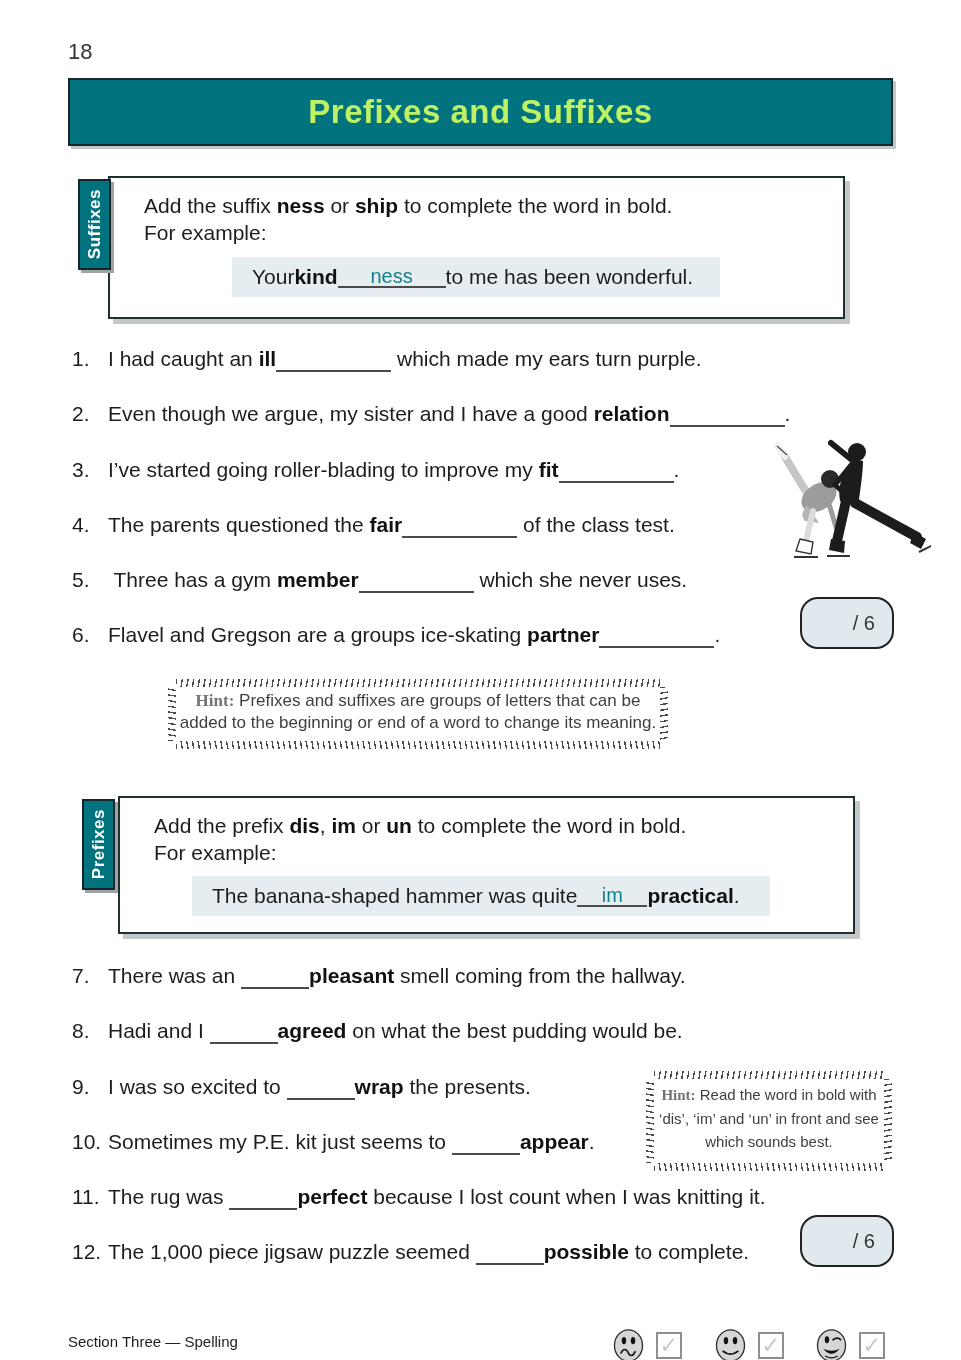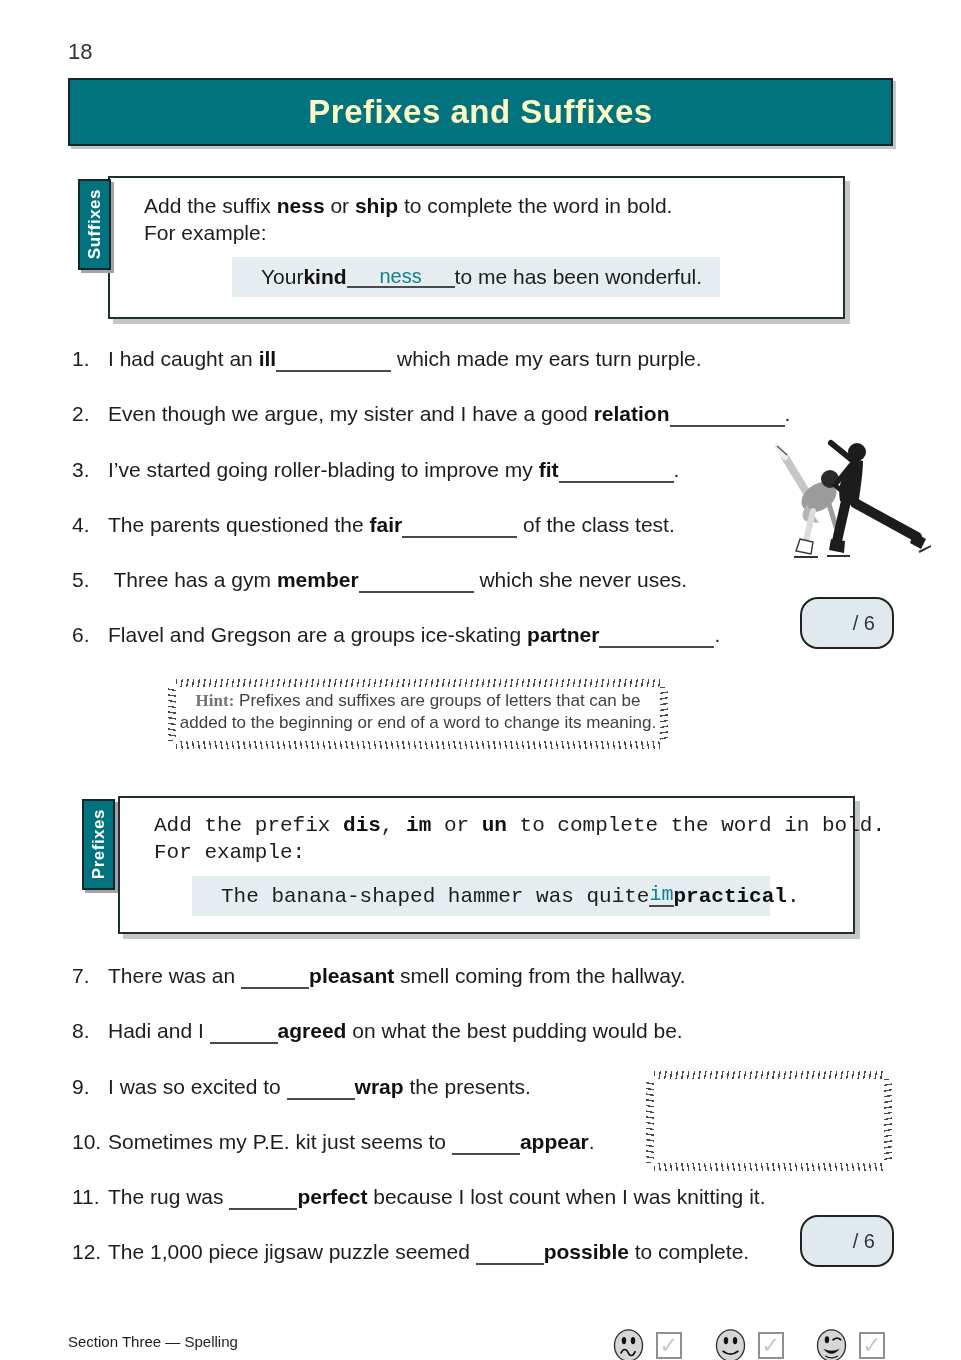--- a/index.html
+++ b/index.html
@@ -8,47 +8,47 @@
   .page { position:relative; width:961px; height:1360px; background:#fff; overflow:hidden;margin-top:21px; }
 
   .page-number { position:absolute; left:68px; top:18px; font-size:22px; color:#333; }
 
   .title-banner {
     position:absolute; left:68px; top:57px; width:825px; height:68px;
     background:#00737e; border:2px solid #15272a;
     display:flex; align-items:center; justify-content:center;
     box-shadow:3px 3px 0 #c3c7c9;
   }
-  .title-banner span { color:#fef9c3; font-size:33px; font-weight:bold; letter-spacing:.5px; }
+  .title-banner span { color:#bef264; font-size:33px; font-weight:bold; letter-spacing:.5px; }
 
   .panel {
     position:absolute; background:#fff; border:2px solid #20302f;
     box-shadow:5px 5px 0 #c3c7c9;
   }
   .panel.suffix { left:108px; top:155px; width:737px; height:143px; }
-  .panel.prefix { left:118px; top:775px; width:737px; height:138px;font-family:Liberation Mono, monospace; }
+  .panel.prefix { left:118px; top:775px; width:737px; height:138px; }
 
   .side-tab {
     position:absolute; width:33px; height:91px;
     background:#00737e; border:2px solid #15272a; box-shadow:3px 3px 0 #9fa4a6;
     display:flex; align-items:center; justify-content:center; z-index:3;
   }
   .side-tab.suffix-tab { left:78px; top:158px; }
   .side-tab.prefix-tab { left:82px; top:778px; }
   .side-tab span {
     writing-mode:vertical-rl; transform:rotate(180deg);
     color:#fff; font-weight:bold; font-size:17px; letter-spacing:.5px;
   }
 
   .instruction { position:absolute; left:34px; top:14px; font-size:21px; line-height:27px; white-space:nowrap; }
   .b { font-weight:bold; color:#111; }
 
   .example-box {
     position:absolute; background:#e5edf0; font-size:21px;
-    display:flex; align-items:center; padding-left:29px; white-space:nowrap;
+    display:flex; align-items:center; padding-left:20px; white-space:nowrap;
   }
   .panel.suffix .example-box { left:122px; top:79px; width:488px; height:40px; }
   .panel.prefix .example-box { left:72px;  top:78px; width:578px; height:40px; }
 
   .blank {
     display:inline-block; border-bottom:2.2px solid #4a4a4a;
     height:22px; vertical-align:-6px; text-align:center; line-height:20px;
   }
   .qlist.suffix-qs .blank { width:115px; }
   .qlist.prefix-qs .blank { width:68px; }
@@ -175,20 +175,21 @@
 
   <div class="score-box s2">
     <span>/ 6</span>
   </div>
 
   <div class="hint hint2">
     <i class="e t"></i>
     <i class="e bm"></i>
     <i class="e l"></i>
     <i class="e r"></i>
+    <div class="tx"><span class="hint-label">Hint:</span><span> Read the word in bold with ‘dis’, ‘im’ and ‘un’ in front and see which sounds best.</span></div>
   </div>
 
   <div class="skaters">
     <svg viewBox="0 0 158 134" width="158" height="134">
 
       <path d="M40 64 L12 18" stroke="#c6c6c6" stroke-width="8" stroke-linecap="round" fill="none"></path>
       <path d="M12 18 L4 7" stroke="#efefef" stroke-width="6" stroke-linecap="round" fill="none"></path>
       <path d="M4 7 L14 16" stroke="#555" stroke-width="1.4" fill="none"></path>
       <ellipse cx="46" cy="58" rx="19" ry="13" fill="#9c9c9c" transform="rotate(-32 46 58)"></ellipse>
       <path d="M34 66 q-8 10 -2 16 l14 2 z" fill="#b5b5b5"></path>

